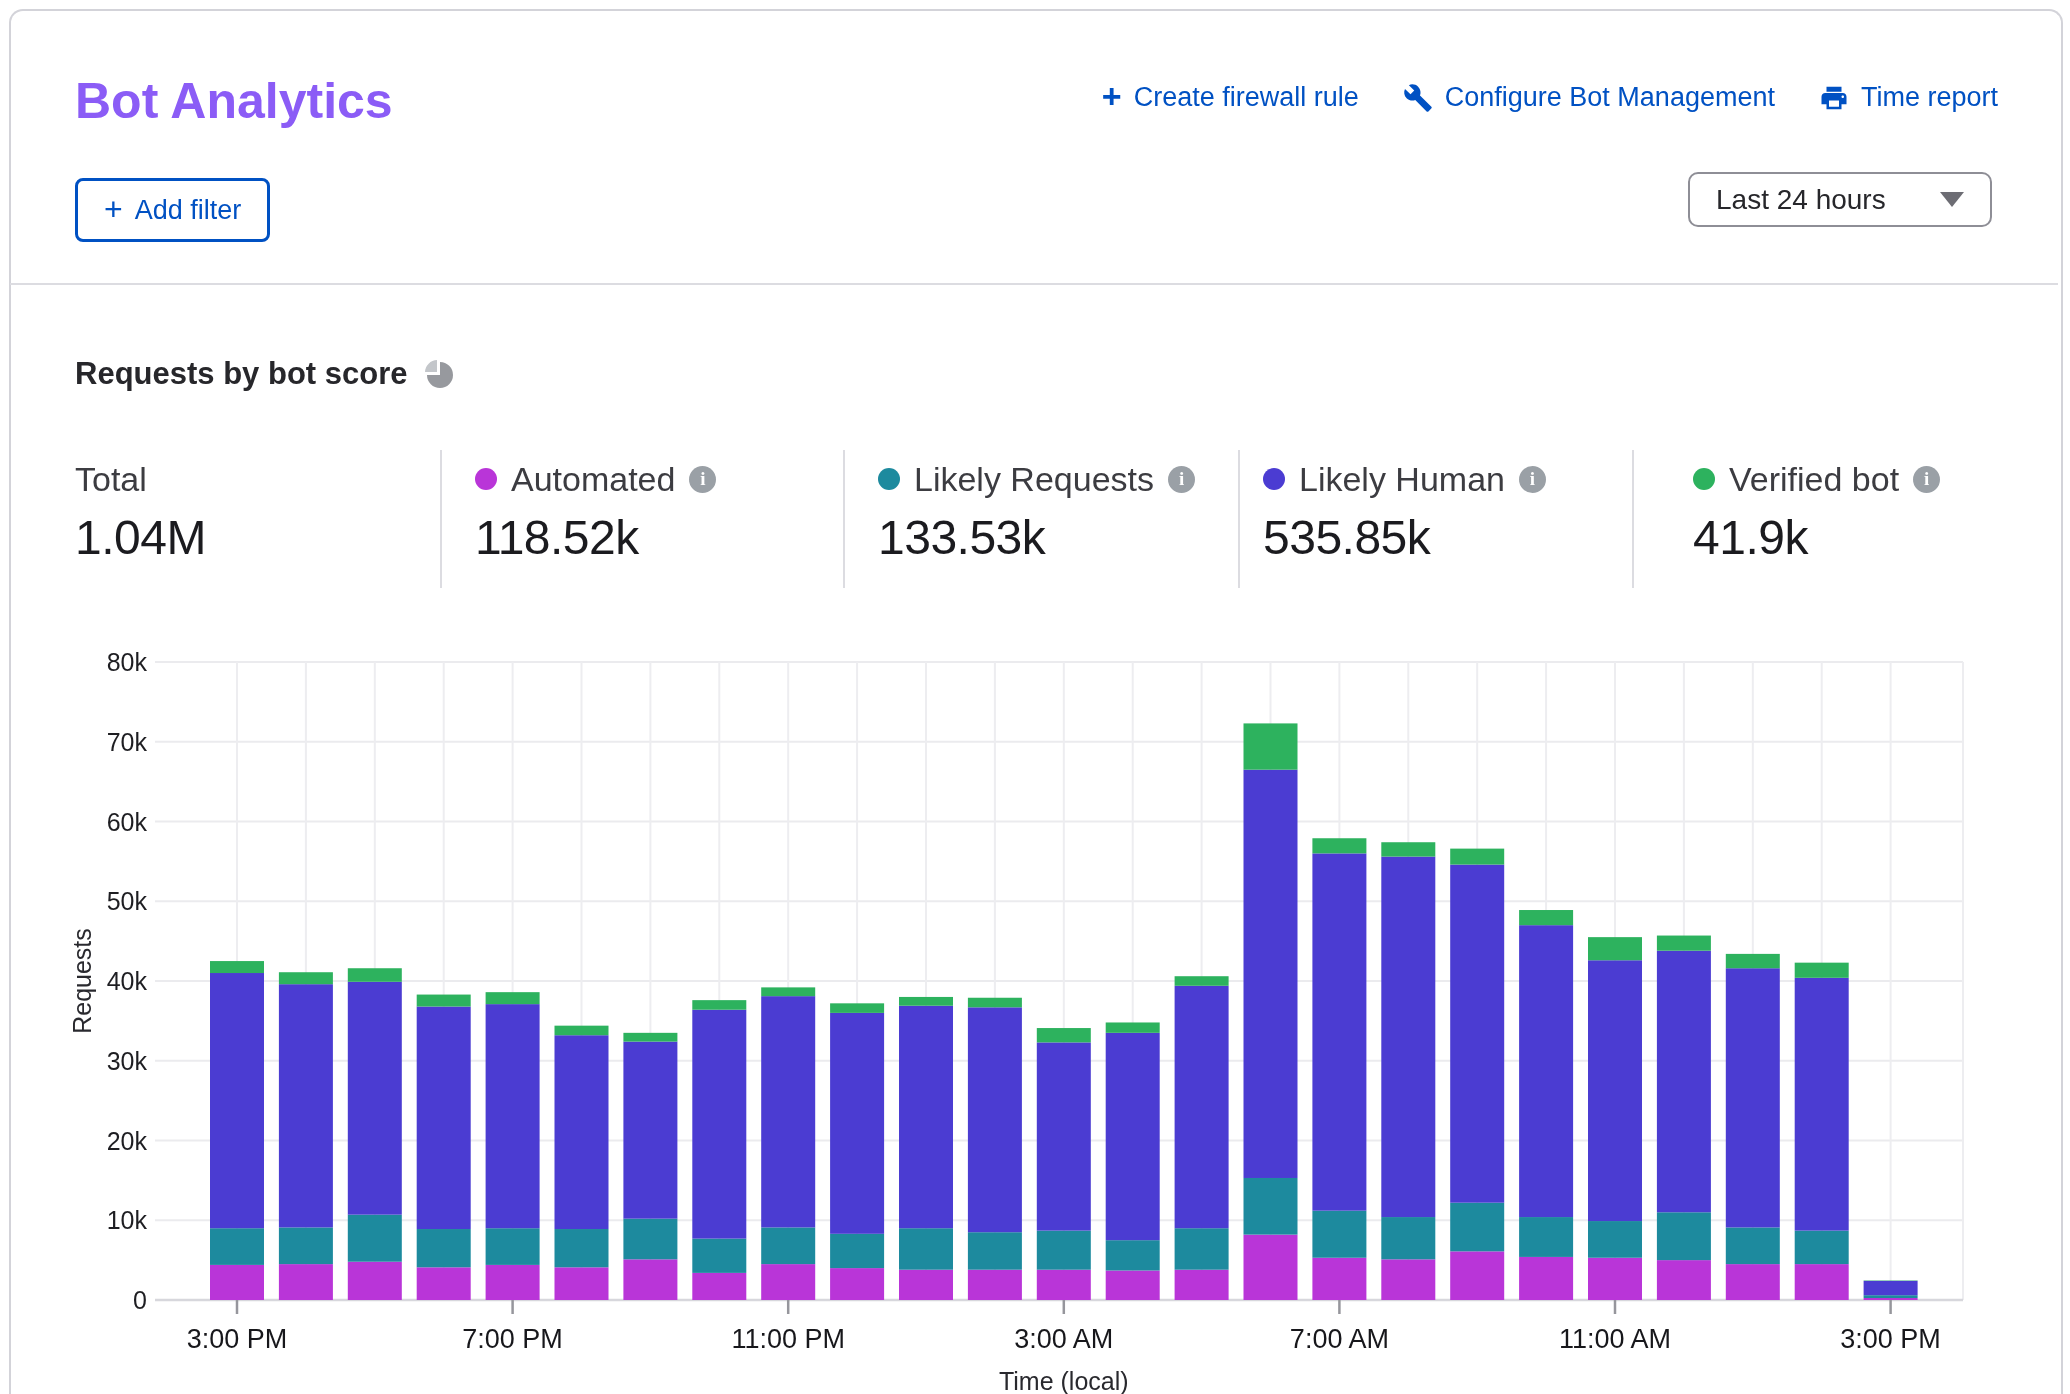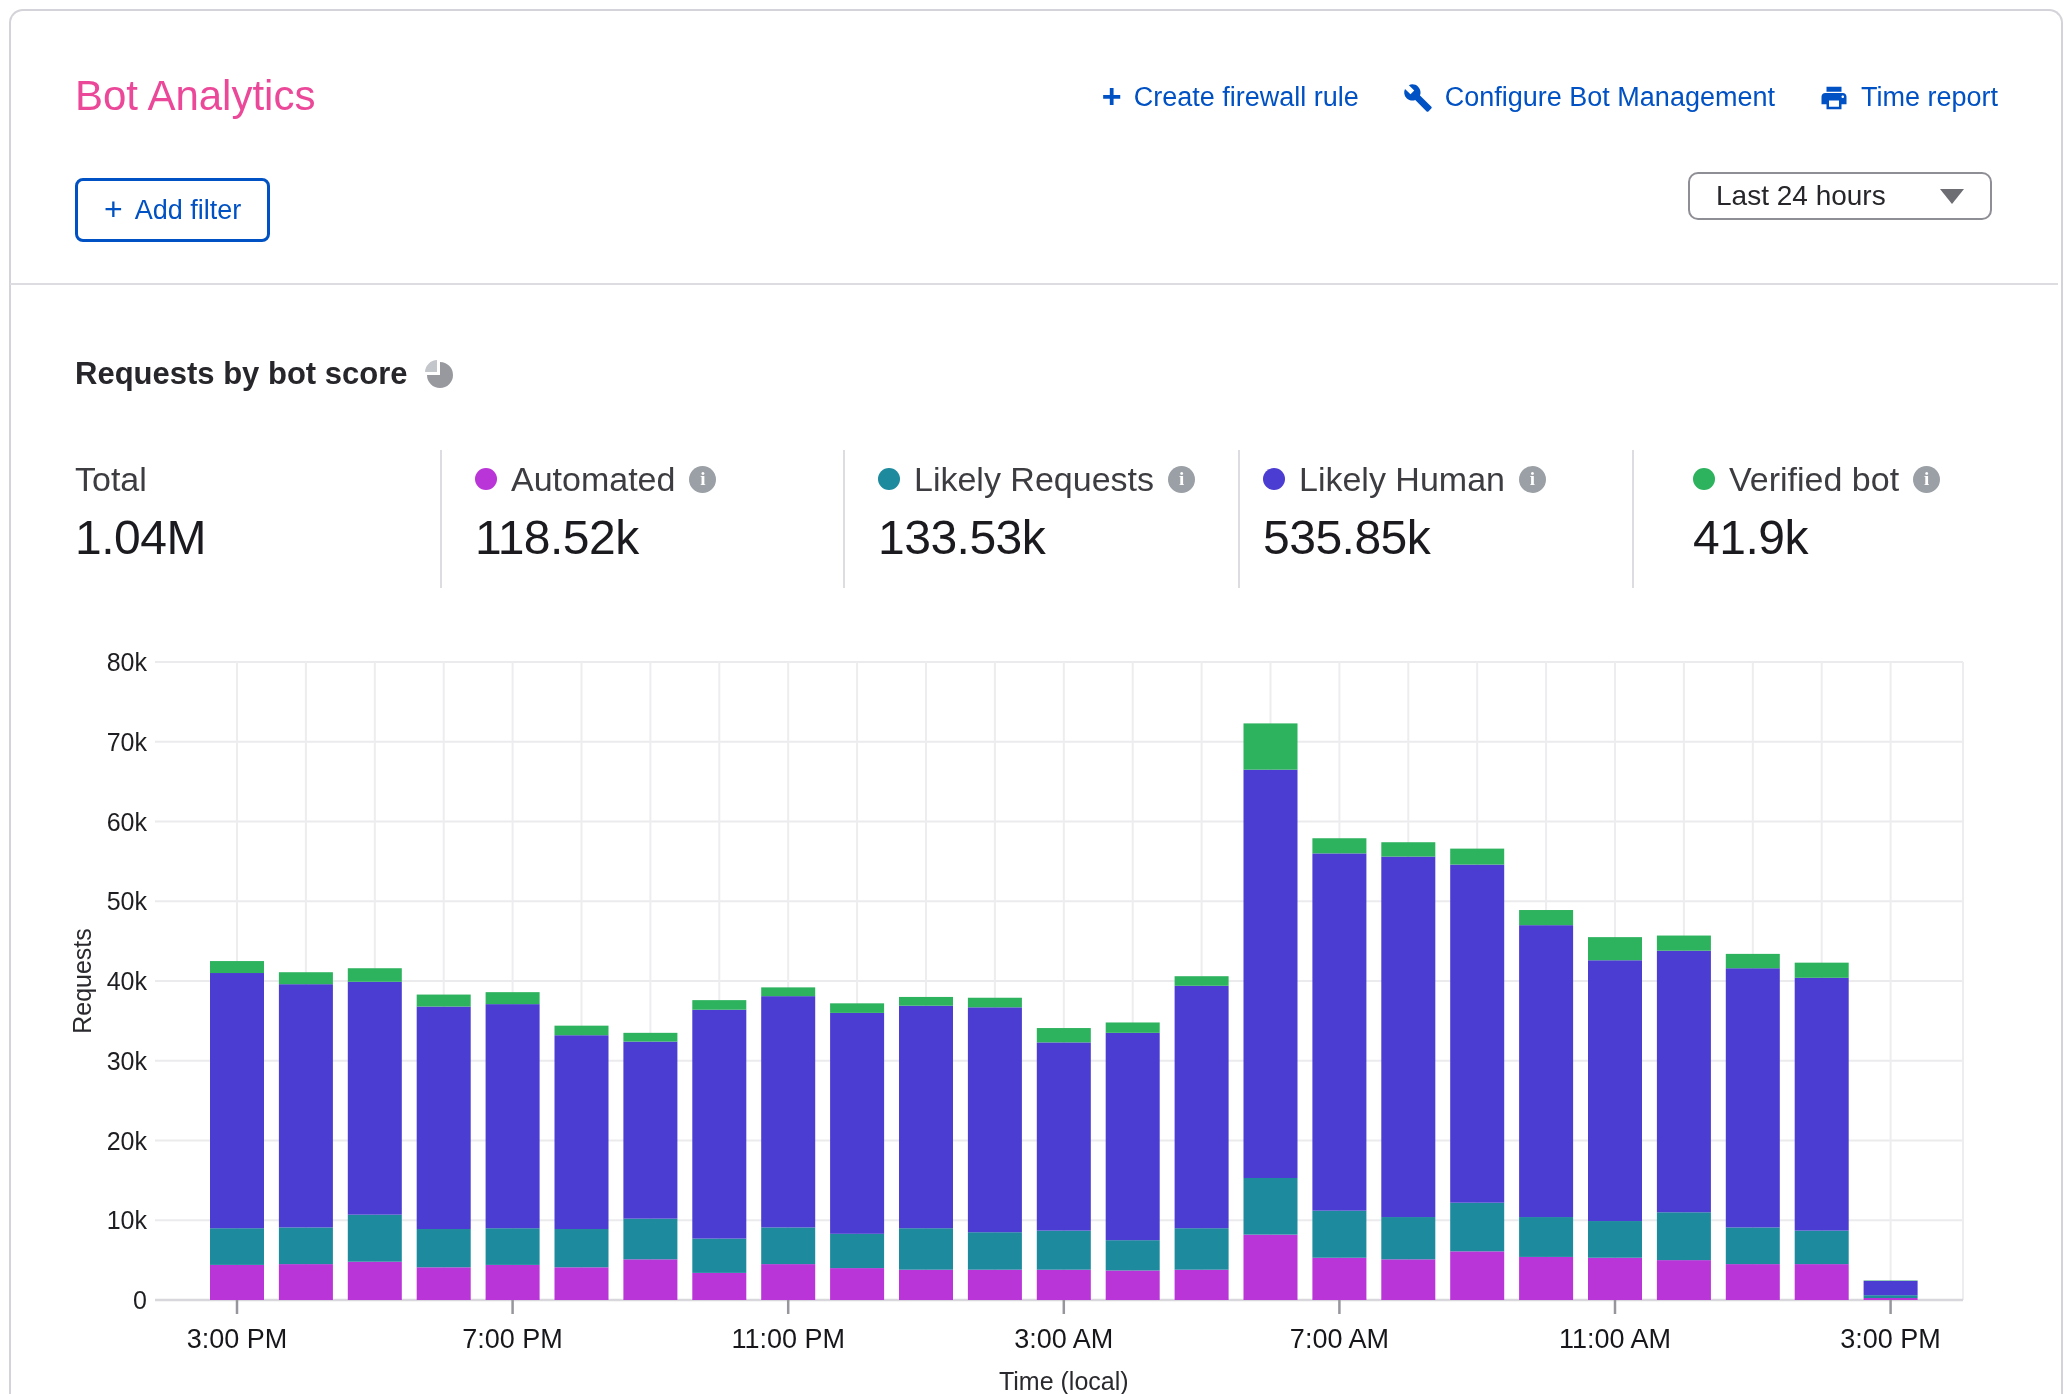--- a/index.html
+++ b/index.html
@@ -1,29 +1,29 @@
 <!DOCTYPE html>
 <html><head>
 <meta charset="utf-8">
 <style>
   html,body{margin:0;padding:0;background:#fff;}
   body{width:2070px;height:1394px;position:relative;overflow:hidden;
        font-family:"Liberation Sans",sans-serif;color:#1b1b1f;}
   .card{position:absolute;left:9px;top:9px;width:2050px;height:1390px;
         border:2px solid #d3d3d9;border-bottom:none;border-radius:14px 14px 0 0;background:#fff;}
-  .page-title{position:absolute;left:75px;top:72px;font-size:42px;font-weight:400;color:#ec4899;}
+  .page-title{position:absolute;left:75px;top:72px;font-size:50px;font-weight:700;color:#8b5cf6;}
   .header-actions{position:absolute;right:72px;top:82px;display:flex;gap:44px;align-items:center;}
   .hlink{display:flex;align-items:center;gap:12px;color:#0051c3;font-size:27px;cursor:pointer;}
   .hlink .plus{font-size:34px;font-weight:600;line-height:1;margin-top:-3px;}
   .btn-addfilter{position:absolute;left:75px;top:178px;height:64px;box-sizing:border-box;
         display:flex;align-items:center;gap:12px;padding:0 26px;
         border:3px solid #0051c3;border-radius:8px;background:#fff;color:#0051c3;
         font-size:27px;cursor:pointer;}
   .btn-addfilter .plus{font-size:32px;font-weight:500;line-height:1;margin-top:-2px;}
-  .dropdown{position:absolute;left:1688px;top:172px;width:304px;height:48px;box-sizing:border-box;
+  .dropdown{position:absolute;left:1688px;top:172px;width:304px;height:55px;box-sizing:border-box;
         border:2px solid #8e8e96;border-radius:10px;background:#fff;display:flex;
         align-items:center;justify-content:space-between;padding:0 26px;cursor:pointer;}
   .dropdown .val{font-size:28px;color:#27272b;}
   .caret{width:0;height:0;border-left:12px solid transparent;border-right:12px solid transparent;
         border-top:15px solid #6d6d74;}
   .divider{position:absolute;left:10px;top:283px;width:2048px;height:2px;background:#dcdce1;}
   .section-title{position:absolute;left:75px;top:356px;display:flex;align-items:center;gap:16px;}
   .section-title .txt{font-size:31px;font-weight:700;color:#27272b;}
   .stats{position:absolute;left:0;top:450px;width:2070px;height:140px;}
   .vdiv{position:absolute;top:0;width:2px;height:138px;background:#dcdce1;}

